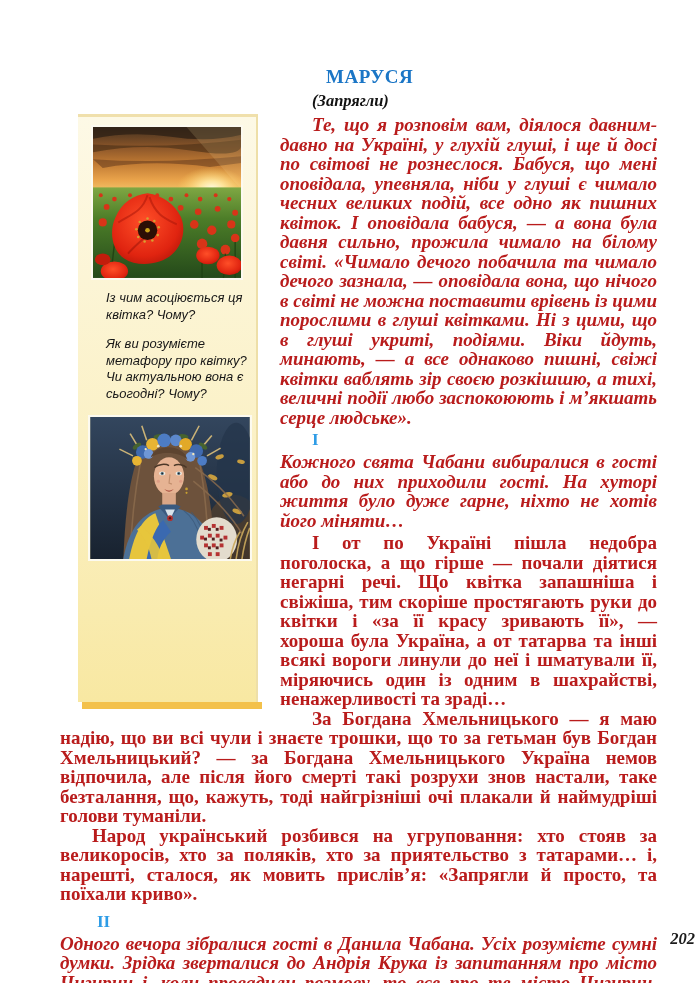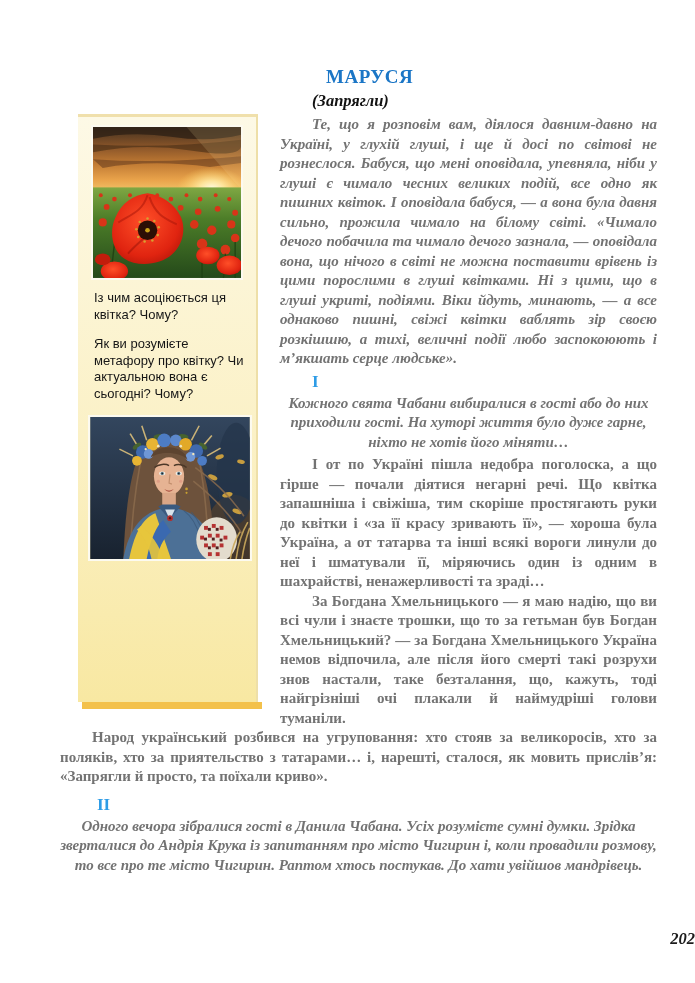--- a/index.html
+++ b/index.html
@@ -17,31 +17,31 @@
   .sidebar{float:left;width:180px;height:588px;margin:3px 22px 8px 18px;
            box-sizing:border-box;position:relative;padding-top:6px;
            background:linear-gradient(180deg,var(--sb-top,#fdf9e6) 0%,#fbf1c6 55%,var(--sb-bottom,#f8e8a2) 100%);
            border-top:3px solid #f0e0ac;border-right:2px solid #eedfa8;}
   .sidebar::after{content:"";position:absolute;left:4px;right:-6px;bottom:-7px;height:7px;
                   background:var(--sb-bar,#f3c14b);}
   .img-wrap{width:152px;height:155px;margin:2px auto 10px;overflow:hidden;
             border:2px solid #fcfaf0;box-sizing:border-box;}
   .img-wrap.girl{width:164px;height:146px;margin:13px 4px 9px 10px;}
   .img-wrap svg{display:block;}
-  .q{font-family:"Liberation Sans",sans-serif;font-size:13px;
-     line-height:16.5px;color:#161616;margin:0 8px 13px 16px;}
+  .q{font-family:"Liberation Sans",sans-serif;font-style:italic;font-size:13px;
+     line-height:16.5px;color:#161616;margin:0 8px 13px 28px;}
   .q.last{margin-bottom:0;}
 
   
-  .body{font-size:15px;line-height:19.5px;font-weight:bold;color:#737373;
+  .body{font-size:19px;line-height:19.5px;font-weight:bold;color:#b91c1c;
         margin:0;text-align:justify;}
   .body.first{margin-top:4px;}
   .body.italic{font-style:italic;}
   .body.indent{text-indent:32px;}
-  .body.centered{text-align:center;text-indent:0;margin:2px 0 3px;}
+  .body.centered{text-indent:0;margin:2px 0 3px;}
   .marker{color:var(--marker-blue,#2e9ce6);font-weight:bold;font-size:17px;
           line-height:20px;text-indent:32px;margin:3px 0 1px;font-family:"Liberation Serif",serif;}
   .marker.m2{text-indent:37px;margin-top:8px;}
 
   .page-number{position:absolute;left:0;right:0;bottom:34px;text-align:right;
                font-size:16.5px;font-style:italic;font-weight:bold;color:#1c1c1c;}
 </style>
 </head>
 <body>
 

